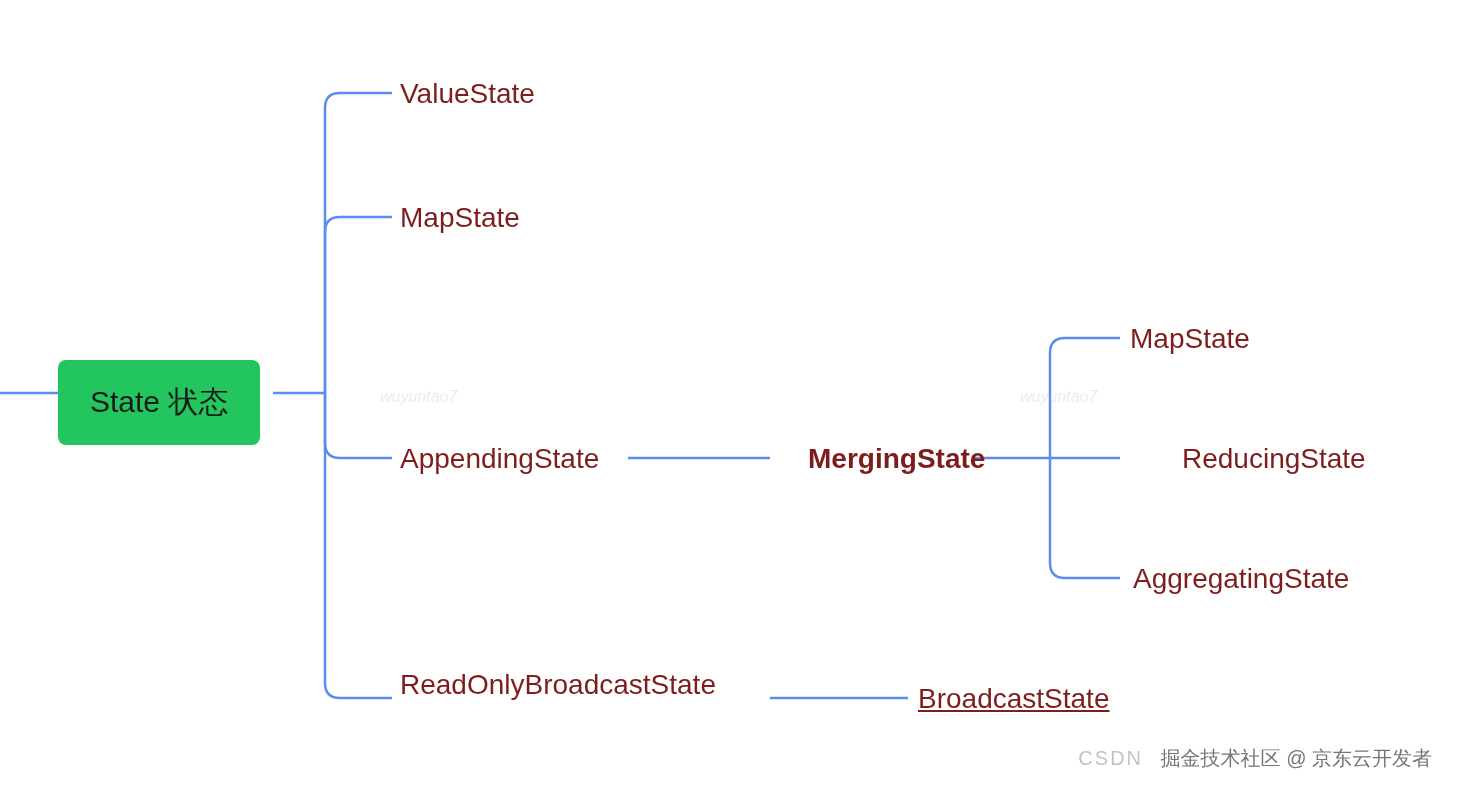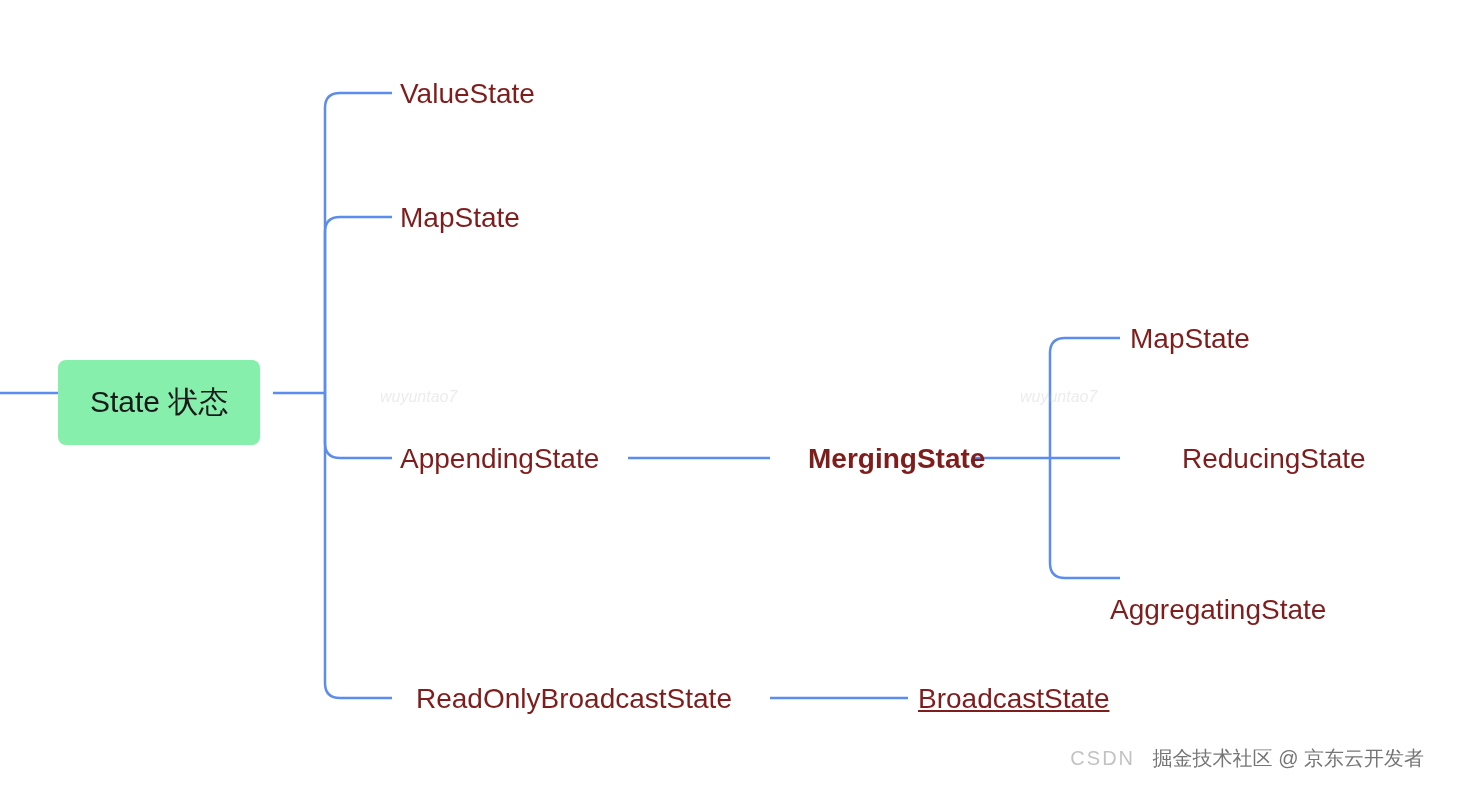--- a/index.html
+++ b/index.html
@@ -12,21 +12,21 @@
       overflow: hidden;
     }
     .node {
       position: absolute;
       font-size: 28px;
       color: #7f1d1d;
       white-space: nowrap;
     }
     .root-node {
       position: absolute;
-      background: #86efac;
+      background: #22c55e;
       border-radius: 8px;
       padding: 22px 32px;
       font-size: 30px;
       color: #1a1a1a;
     }
     .connector {
       position: absolute;
       stroke: #5b8def;
       stroke-width: 2.5;
       fill: none;
@@ -35,21 +35,21 @@
       position: absolute;
       color: rgba(180,180,180,0.25);
       font-size: 16px;
       font-style: italic;
       pointer-events: none;
       user-select: none;
     }
     .footer-watermark {
       position: absolute;
       bottom: 20px;
-      right: 40px;
+      right: 32px;
       font-size: 20px;
       color: #757575;
     }
     .footer-watermark .faint {
       color: rgba(120,120,120,0.45);
       letter-spacing: 2px;
       margin-right: 12px;
     }
   </style>
 </head>
@@ -83,38 +83,38 @@
 
 <div class="node" style="left:400px; top:78px;">
   <span>ValueState</span>
 </div>
 <div class="node" style="left:400px; top:202px;">
   <span>MapState</span>
 </div>
 <div class="node" style="left:400px; top:443px;">
   <span>AppendingState</span>
 </div>
-<div class="node" style="left:400px; top:683px;margin-left:16px;">
+<div class="node" style="left:400px; top:669px;">
   <span>ReadOnlyBroadcastState</span>
 </div>
 
 <div class="node" style="left:808px; top:443px;font-weight:bold;">
   <span>MergingState</span>
 </div>
 <div class="node" style="left:918px; top:683px;text-decoration:underline;">
   <span>BroadcastState</span>
 </div>
 
 <div class="node" style="left:1130px; top:323px;">
   <span>MapState</span>
 </div>
 <div class="node" style="left:1182px; top:443px;">
   <span>ReducingState</span>
 </div>
-<div class="node" style="left:1110px; top:563px;margin-top:31px;">
+<div class="node" style="left:1133px; top:563px;">
   <span>AggregatingState</span>
 </div>
 
 <div class="watermark" style="left:380px; top:388px;">wuyuntao7</div>
 <div class="watermark" style="left:1020px; top:388px;">wuyuntao7</div>
 
 <div class="footer-watermark">
   <span class="faint">CSDN</span>
   <span>掘金技术社区 @ 京东云开发者</span>
 </div>

